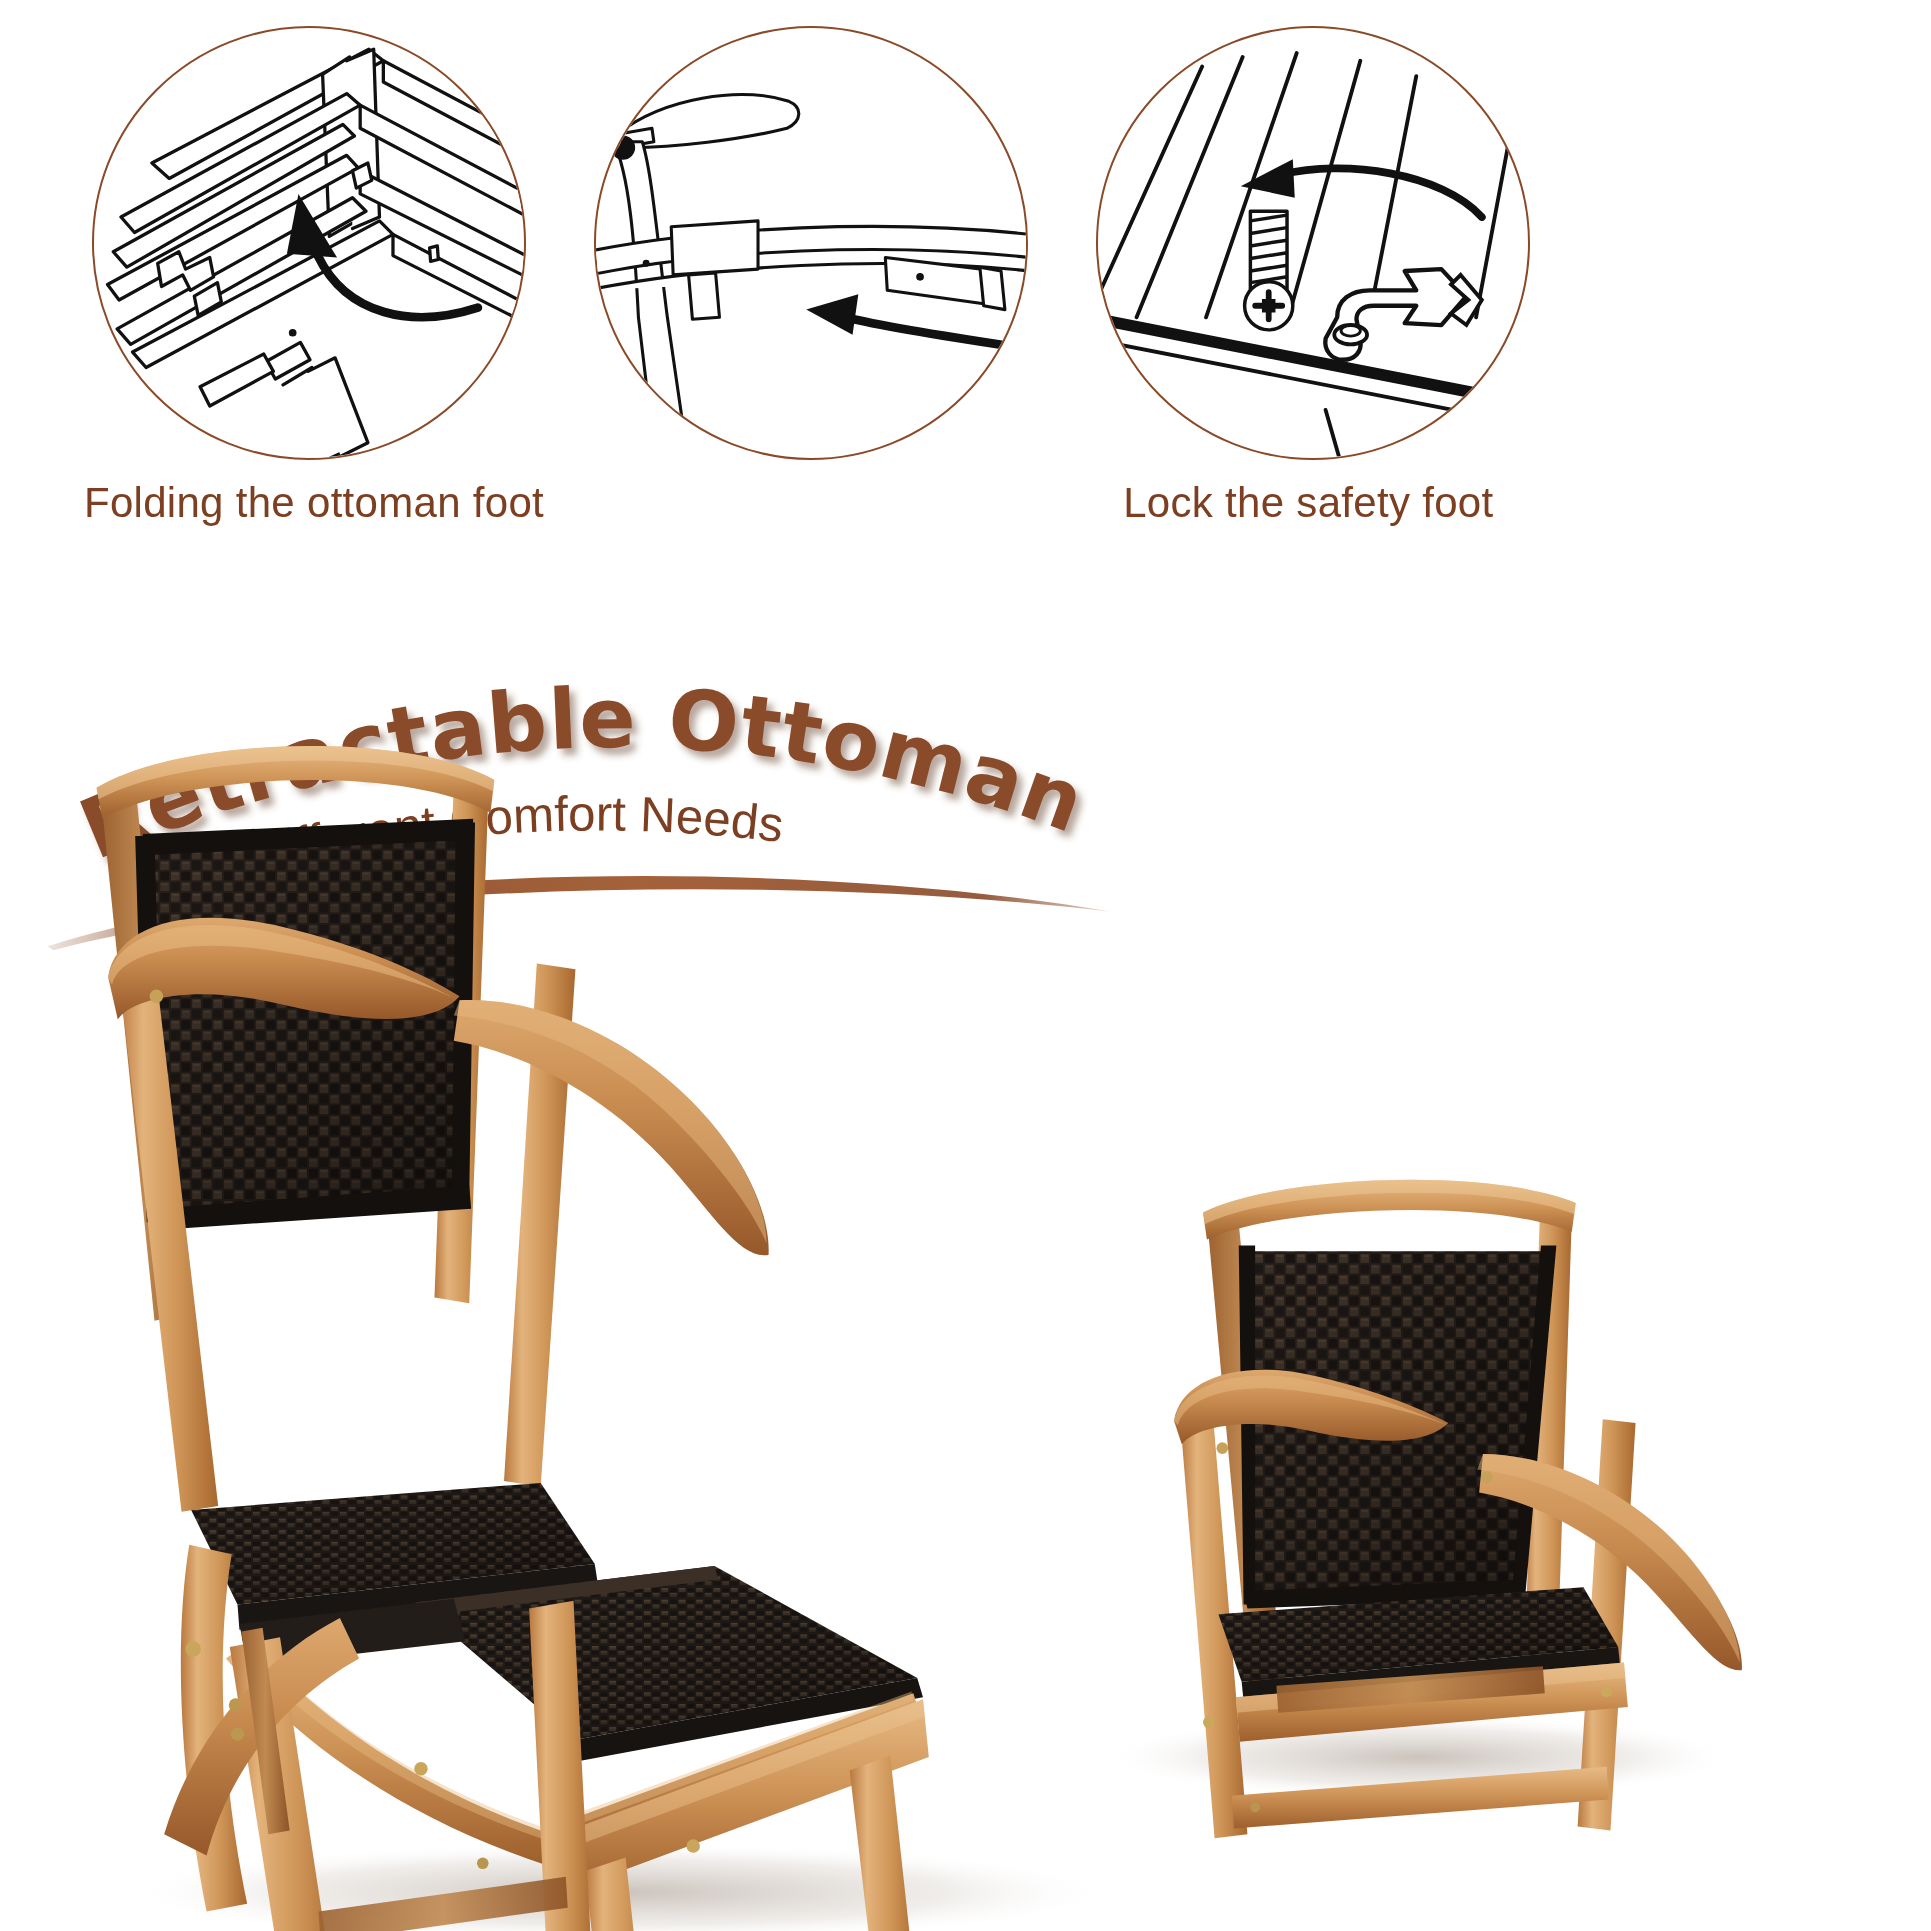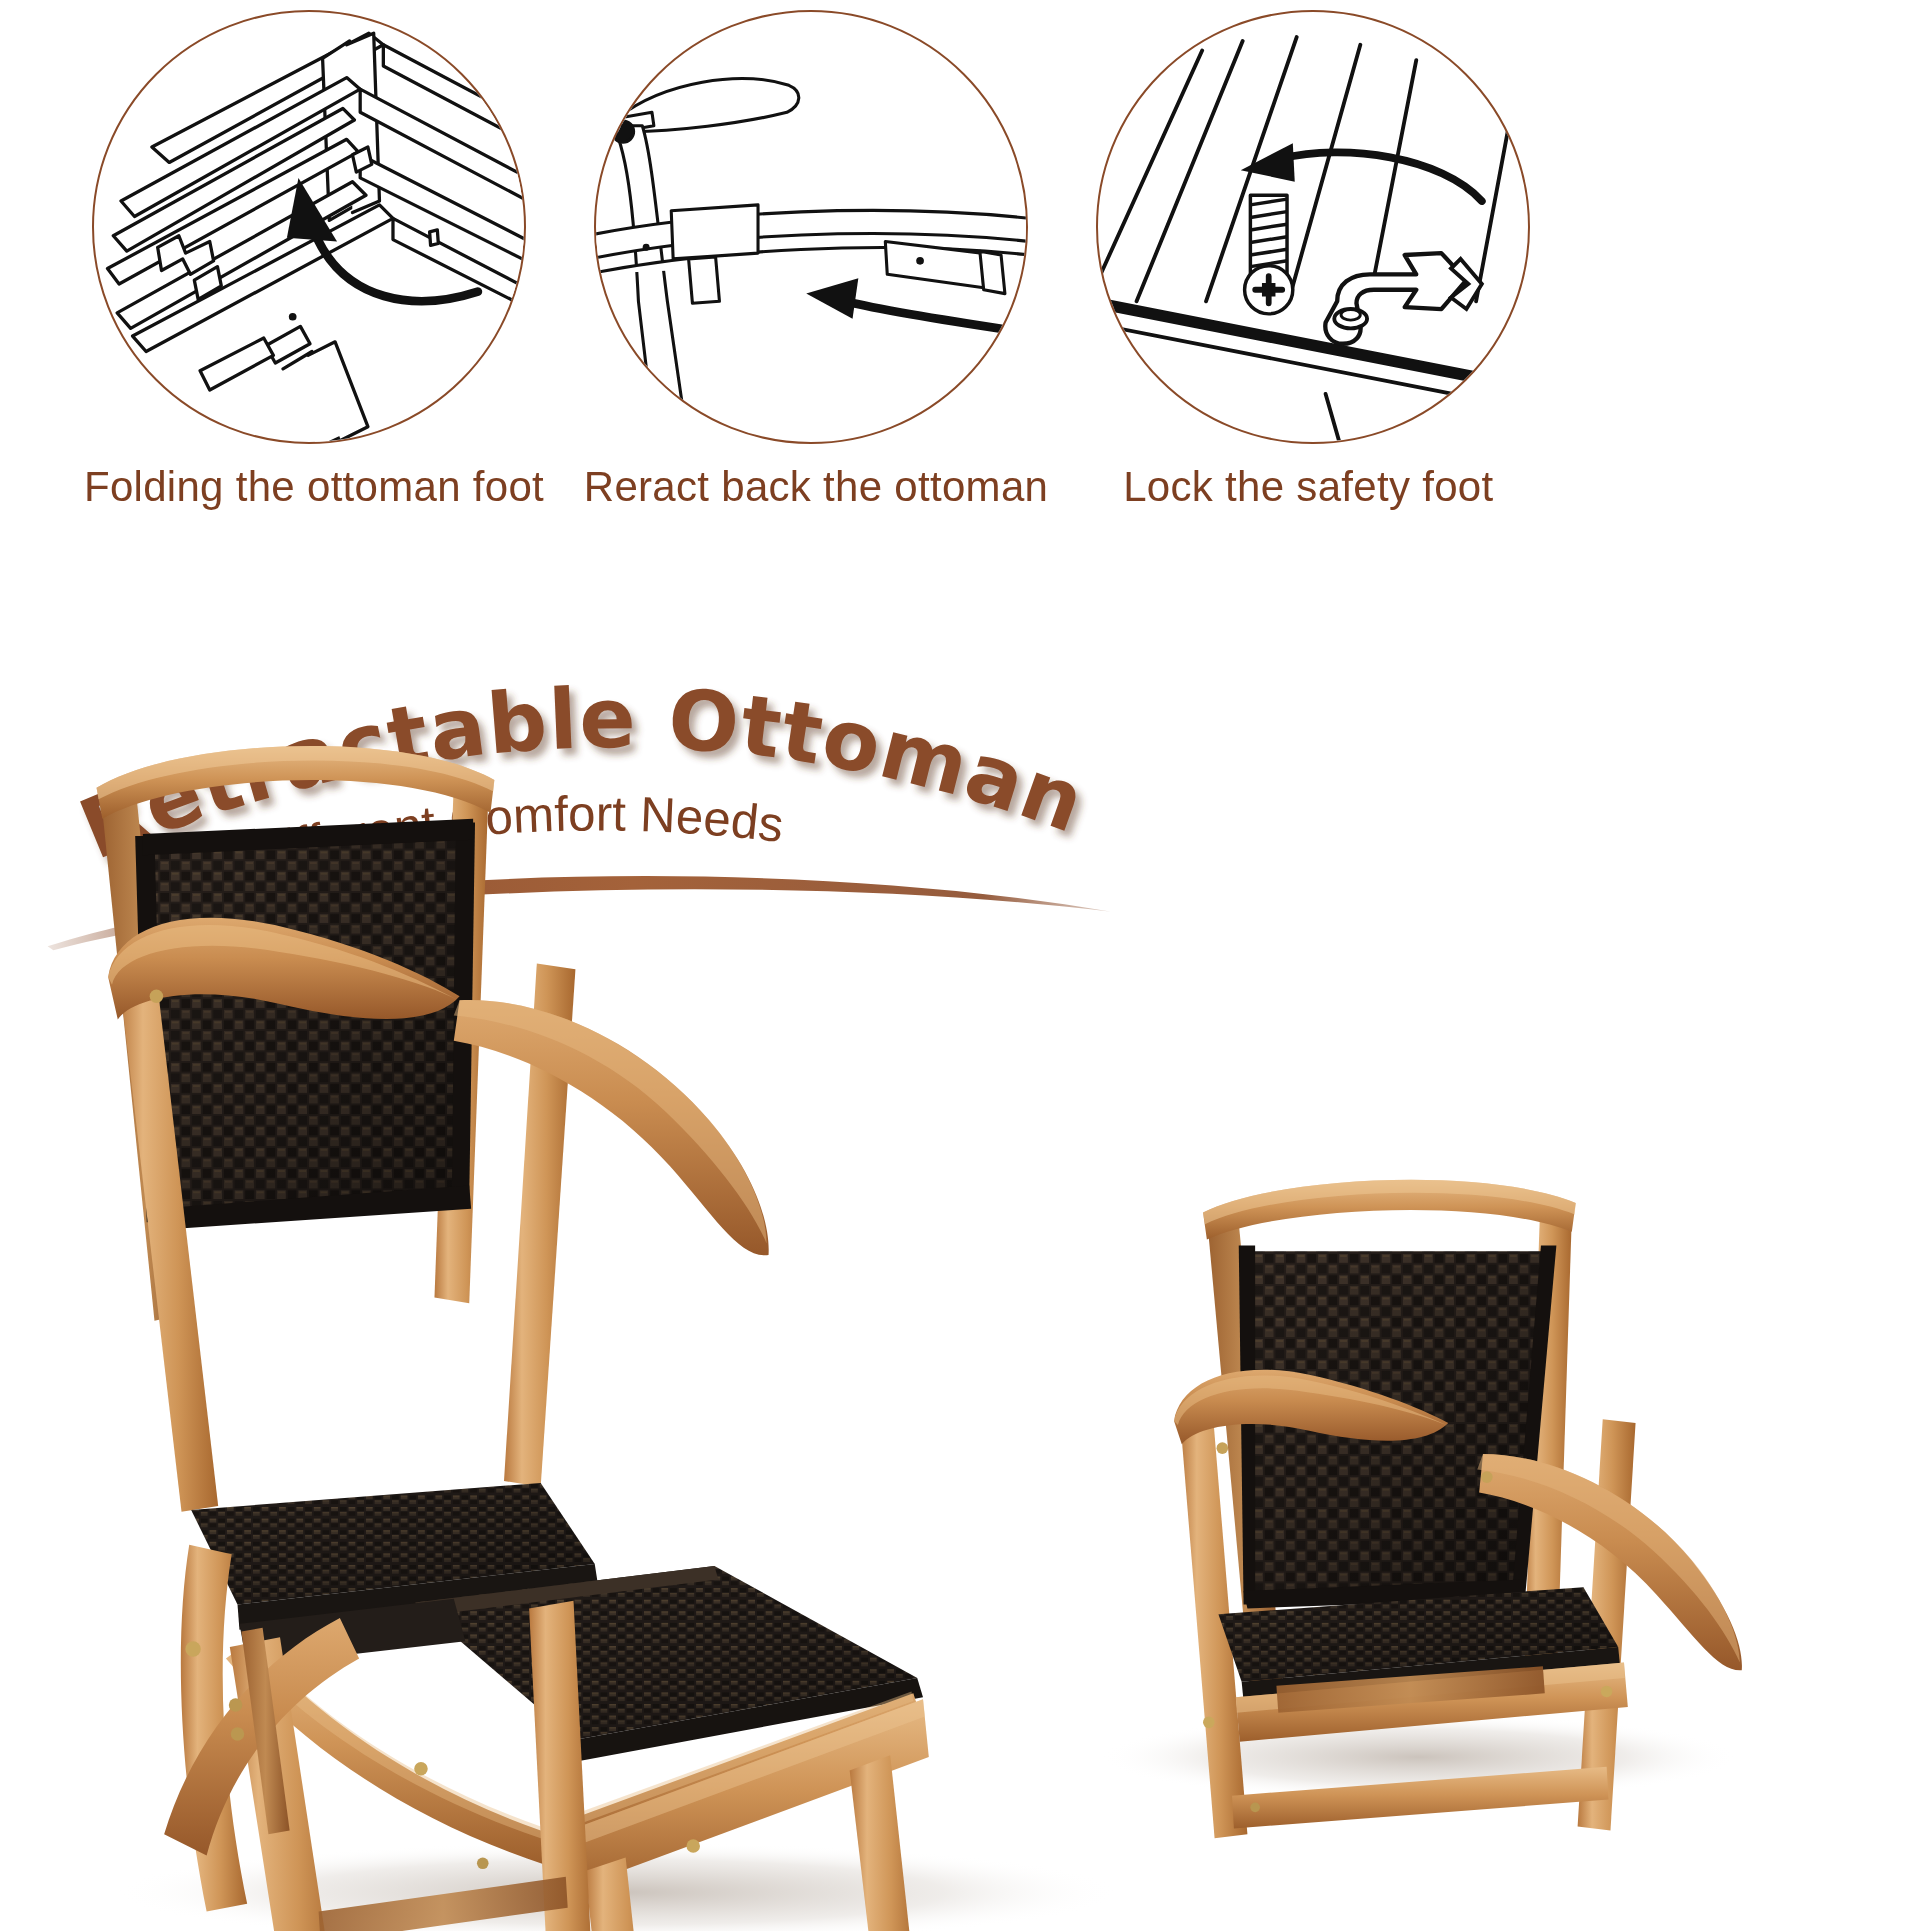--- a/index.html
+++ b/index.html
@@ -6,21 +6,21 @@
   html,body { width:1931px; height:1931px; }
   body {
     background:#ffffff;
     font-family:"Liberation Sans", sans-serif;
     position:relative;
     overflow:hidden;
   }
 
   
   #feature-strip {
-    position:absolute; left:0; top:0; width:1931px; height:618px;
+    position:absolute; left:0; top:16px; width:1931px; height:618px;
   }
   .feature-cell {
     position:absolute; top:0; width:618px; height:618px;
   }
   #feature-cell-0 { left:34px; }
   #feature-cell-1 { left:536px; }
   #feature-cell-2 { left:1038px; }
 
   .circle-frame {
     position:absolute; left:58px; top:9.7px;
@@ -146,21 +146,20 @@
           <circle cx="336" cy="258" r="4" fill="#111" stroke="none"></circle>
           <path d="M398 248 L420 252 L424 292 L402 288 Z"></path>
         </g>
 
         <g>
           <path d="M430 330 C 350 318 300 310 258 300" fill="none" stroke="#111" stroke-width="9" stroke-linecap="round"></path>
           <path d="M218 292 L272 276 L266 318 Z" fill="#111"></path>
         </g>
       </svg>
     </div>
-    <div class="feature-caption">Reract back the ottoman</div>
   </div>
 
   <div class="feature-cell" id="feature-cell-2">
     <div class="circle-frame">
       <svg width="434" height="434" viewBox="0 0 450 450">
         <g fill="none" stroke="#111" stroke-width="4" stroke-linecap="round">
 
           <path d="M108 40 L-10 300"></path>
           <path d="M150 30 L40 300"></path>
           <path d="M206 26 L112 300"></path>

